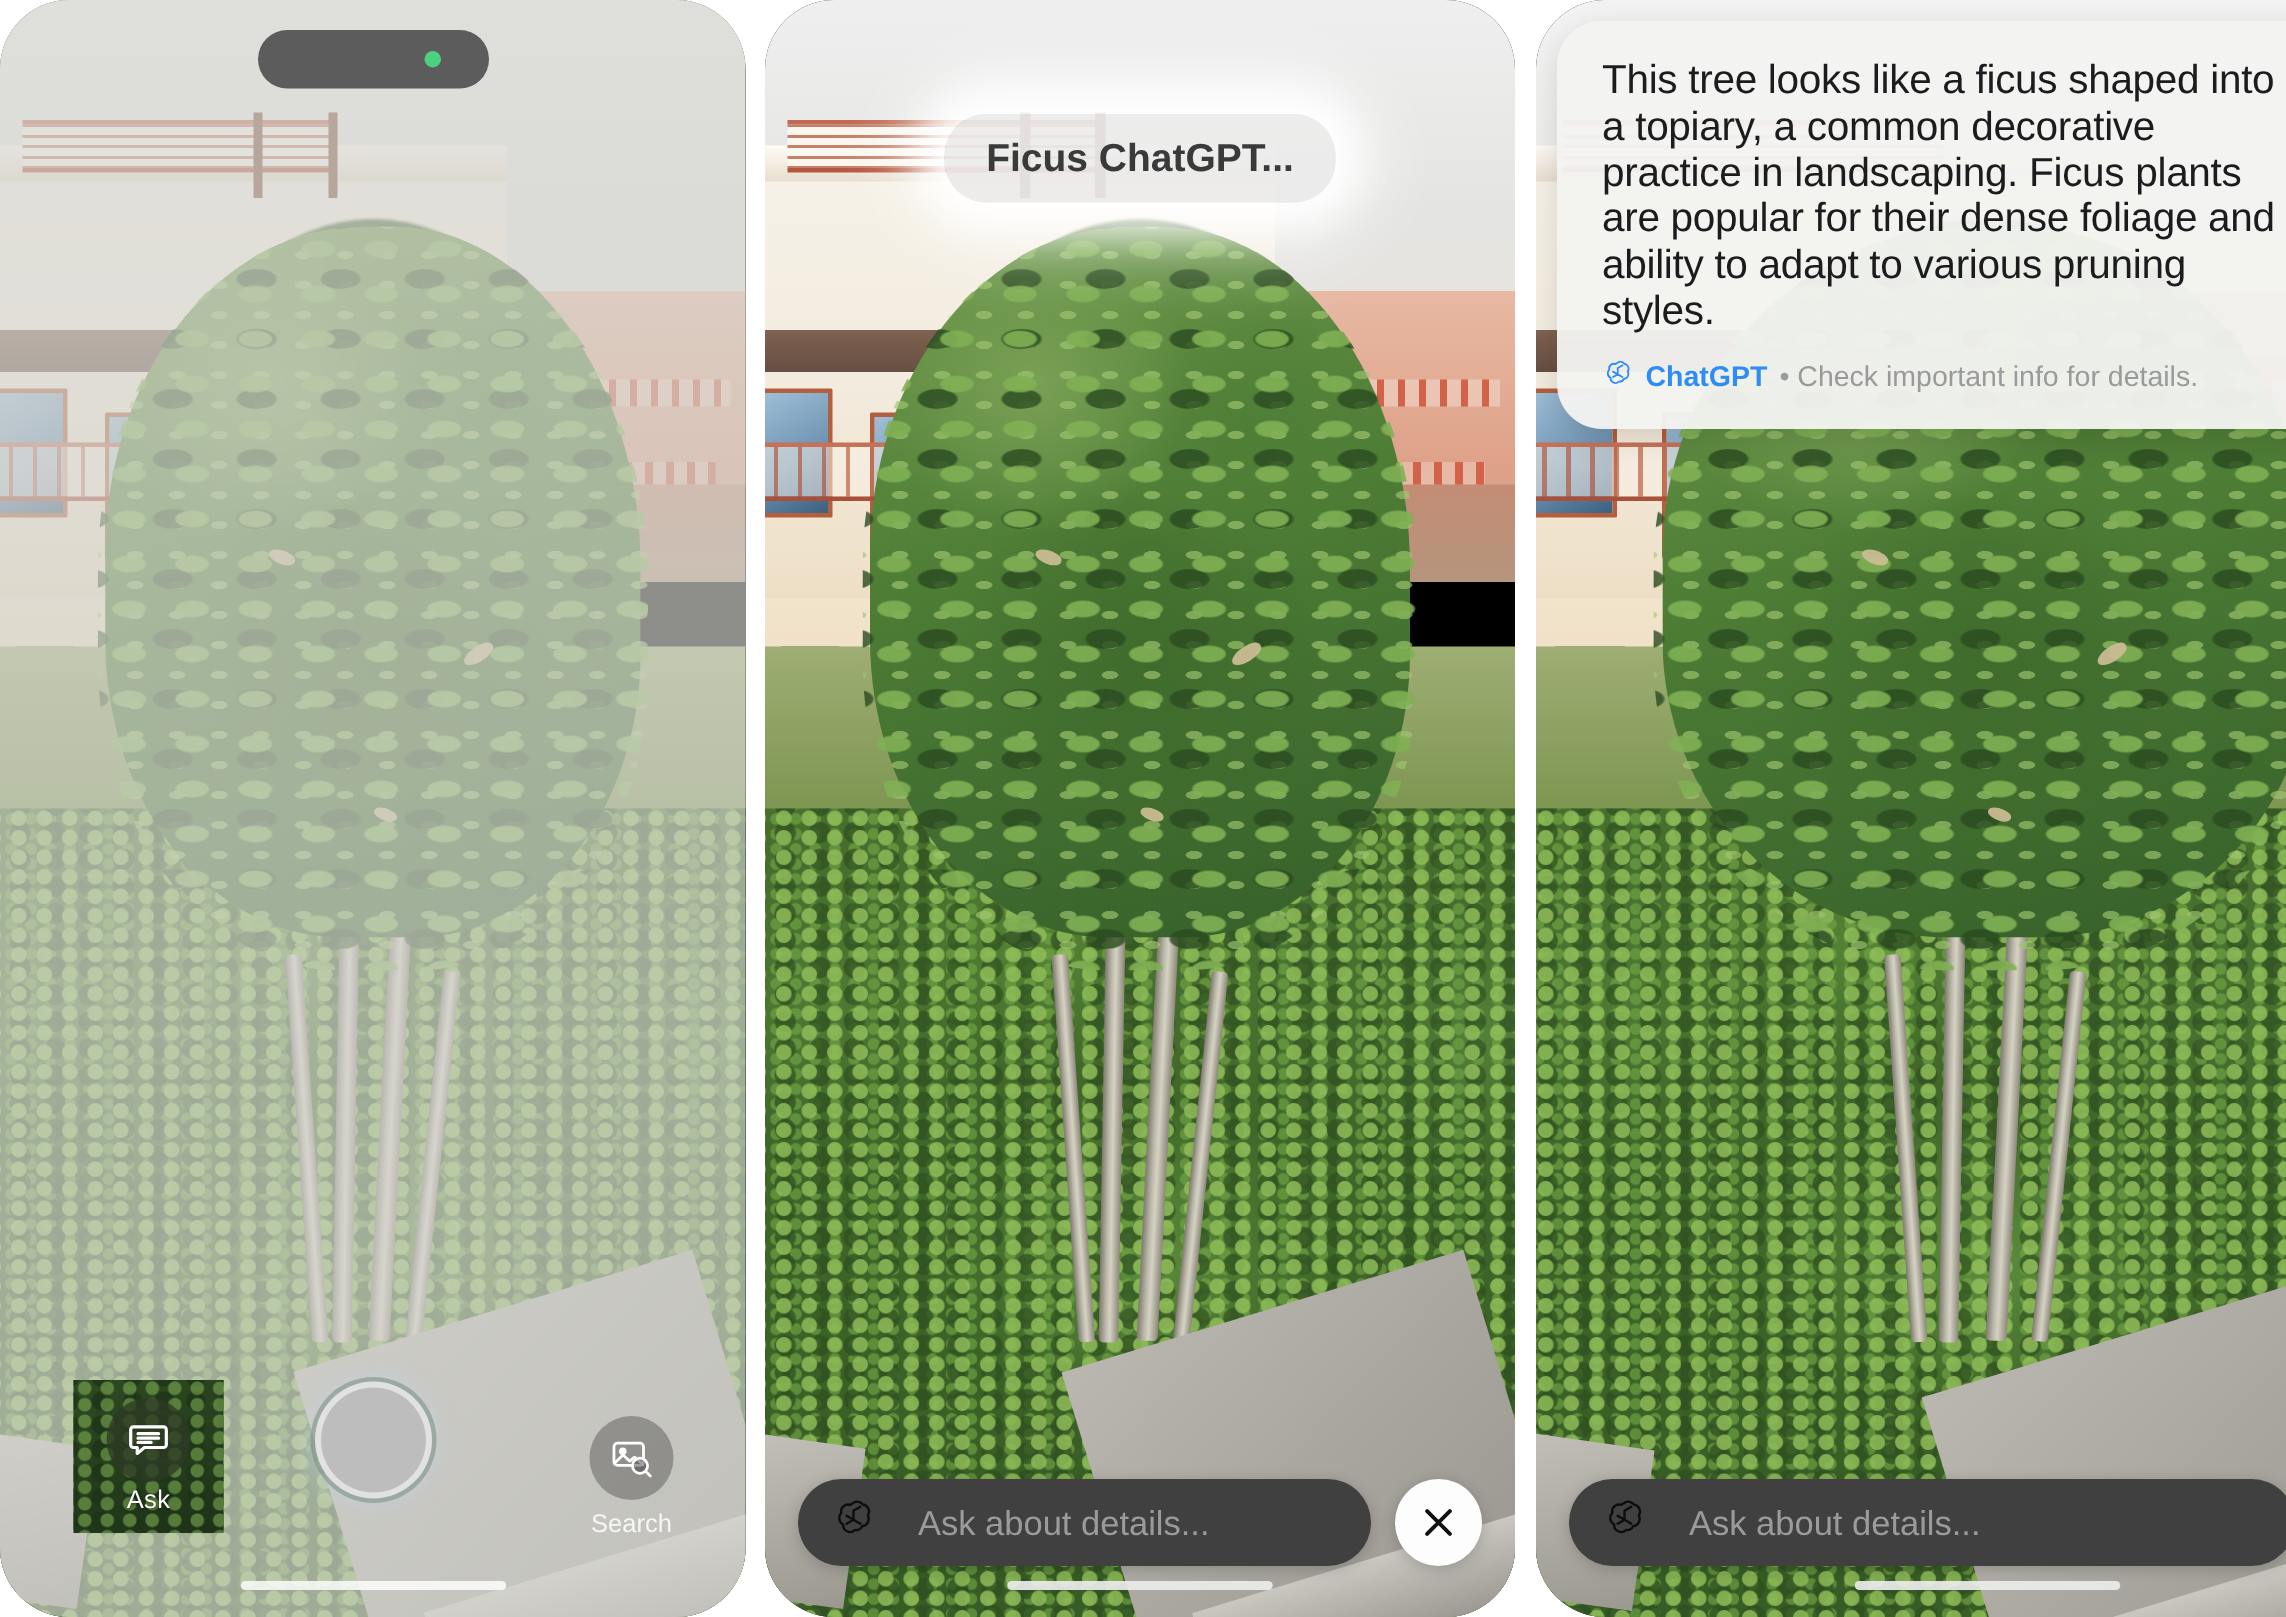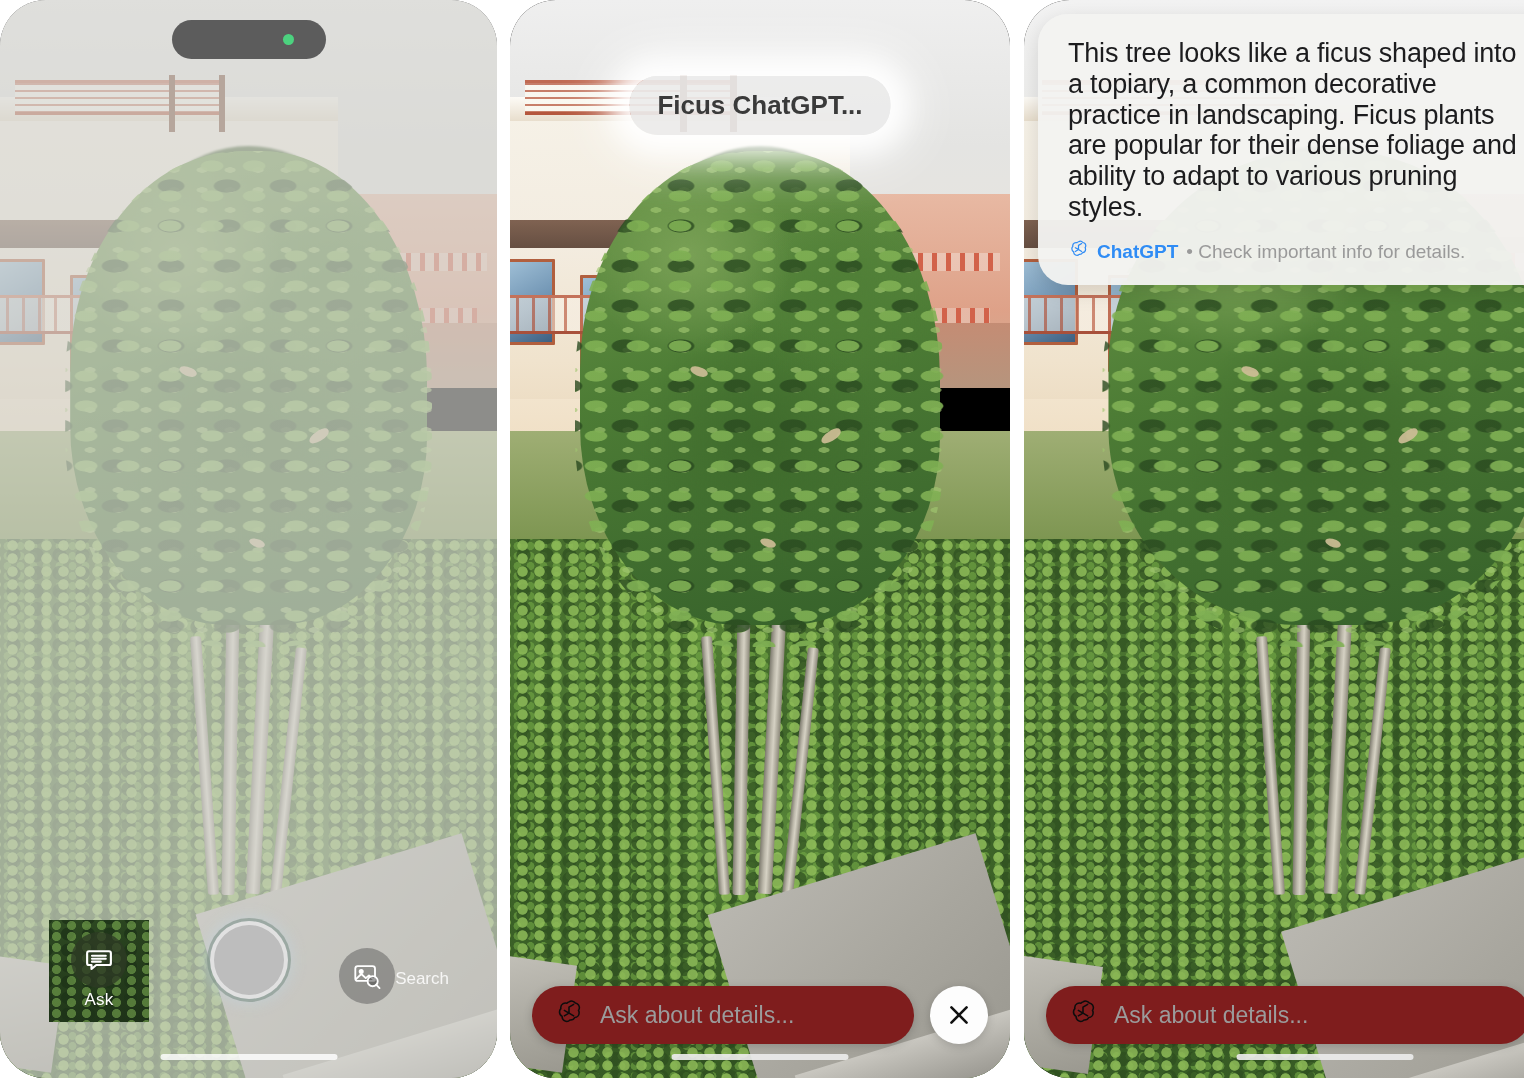--- a/index.html
+++ b/index.html
@@ -220,22 +220,22 @@
   }
   .shutter {
     position: absolute; left: 50%; transform: translateX(-50%);
     bottom: 79px;
     width: 78px; height: 78px; border-radius: 50%;
     background: #bdbdbd;
     border: 4px solid rgba(255,255,255,.55);
     box-shadow: 0 0 0 3px rgba(120,140,130,.55), 0 0 16px 4px rgba(190,215,230,.45);
   }
   .search-btn {
-    position: absolute; right: 48px; bottom: 68px;
-    display: flex; flex-direction: row; align-items: center; text-align: center;
+    position: absolute; right: 48px; bottom: 52px;
+    display: flex; flex-direction: column; align-items: center; text-align: center;
   }
   .search-circle {
     width: 56px; height: 56px; border-radius: 50%;
     background: rgba(80,80,80,.45);
     display: flex; align-items: center; justify-content: center;
     margin-bottom: 6px;
   }
   .search-label { color: rgba(255,255,255,.85); font-size: 17px; }
 
   .home-bar {
@@ -254,22 +254,22 @@
     box-shadow: 0 0 26px 16px rgba(255,255,255,.92),
                 0 0 48px 28px rgba(255,255,255,.6);
   }
 
   .ask-bar-row {
     position: absolute; left: 0; right: 0; bottom: 34px;
     display: flex; align-items: center; padding: 0 22px; gap: 16px;
   }
   .ask-field {
     flex: 1; height: 58px; border-radius: 29px;
-    background: #7f1d1d;
-    display: flex; align-items: center; padding: 0 22px; gap: 16px;
+    background: #404040;
+    display: flex; align-items: center; padding: 0 22px; gap: 28px;
     box-shadow: 0 2px 10px rgba(0,0,0,.18);
   }
   .ask-placeholder { color: #9b9b9b; font-size: 23px; }
   .close-btn {
     width: 58px; height: 58px; border-radius: 50%;
     background: #fdfdfd;
     display: flex; align-items: center; justify-content: center;
     box-shadow: 0 2px 10px rgba(0,0,0,.18);
     flex: none;
   }

